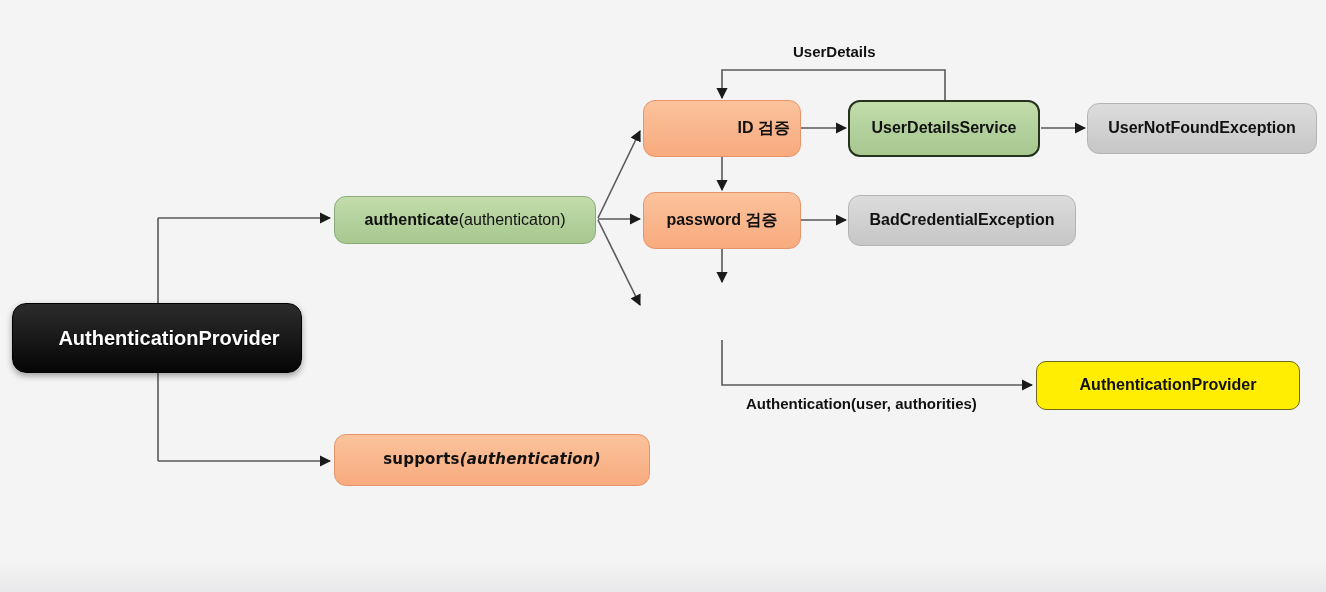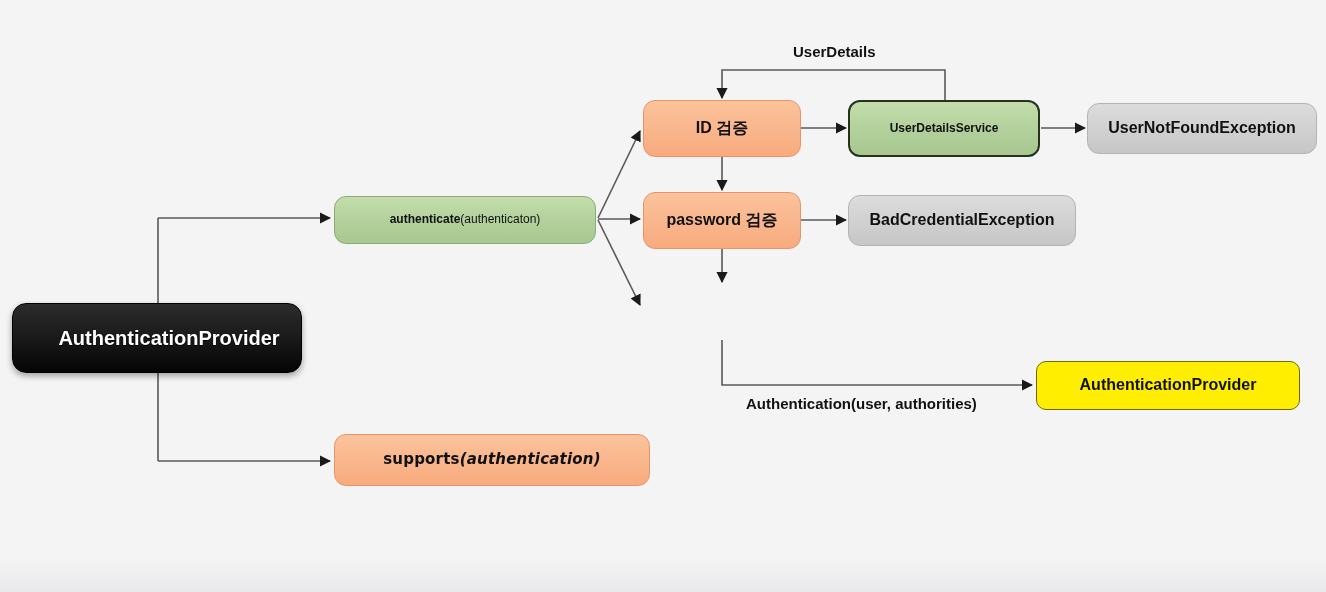--- a/index.html
+++ b/index.html
@@ -61,21 +61,21 @@
     box-shadow: 0 3px 6px rgba(0,0,0,0.35);
     text-shadow: 0 1px 1px rgba(0,0,0,0.9);
     padding-left: 24px;
   }
 
   
   .node-green {
     background: linear-gradient(to bottom, #c3ddab 0%, #b2d09b 55%, #a8c890 100%);
     border: 1px solid #8aab77;
     color: #111111;
-    font-size: 12px;
+    font-size: 16px;
   }
   .node-green-strong {
     border: 2px solid #23331c;
     font-weight: bold;
   }
 
   
   .node-orange {
     background: linear-gradient(to bottom, #fbc39c 0%, #f9b58b 55%, #f8ab7e 100%);
     border: 1px solid #e8936a;
@@ -176,21 +176,21 @@
       <span class="bold">authenticate</span><span class="reg">(authenticaton)</span>
     </span>
   </div>
 
   <div class="node node-orange node-hand" style="left:334px; top:434px; width:316px; height:52px;">
     <span class="node-label">
       <span>supports</span><span class="italicish">(authentication)</span>
     </span>
   </div>
 
-  <div class="node node-orange" style="left:643px; top:100px; width:158px; height:57px;">
+  <div class="node node-orange" style="left:643px; top:100px; width:158px; height:57px;justify-content:flex-end;">
     <span class="node-label">ID 검증</span>
   </div>
 
   <div class="node node-orange" style="left:643px; top:192px; width:158px; height:57px;">
     <span class="node-label">password 검증</span>
   </div>
 
 
   <div class="node node-green node-green-strong" style="left:848px; top:100px; width:192px; height:57px;">
     <span class="node-label">UserDetailsService</span>

